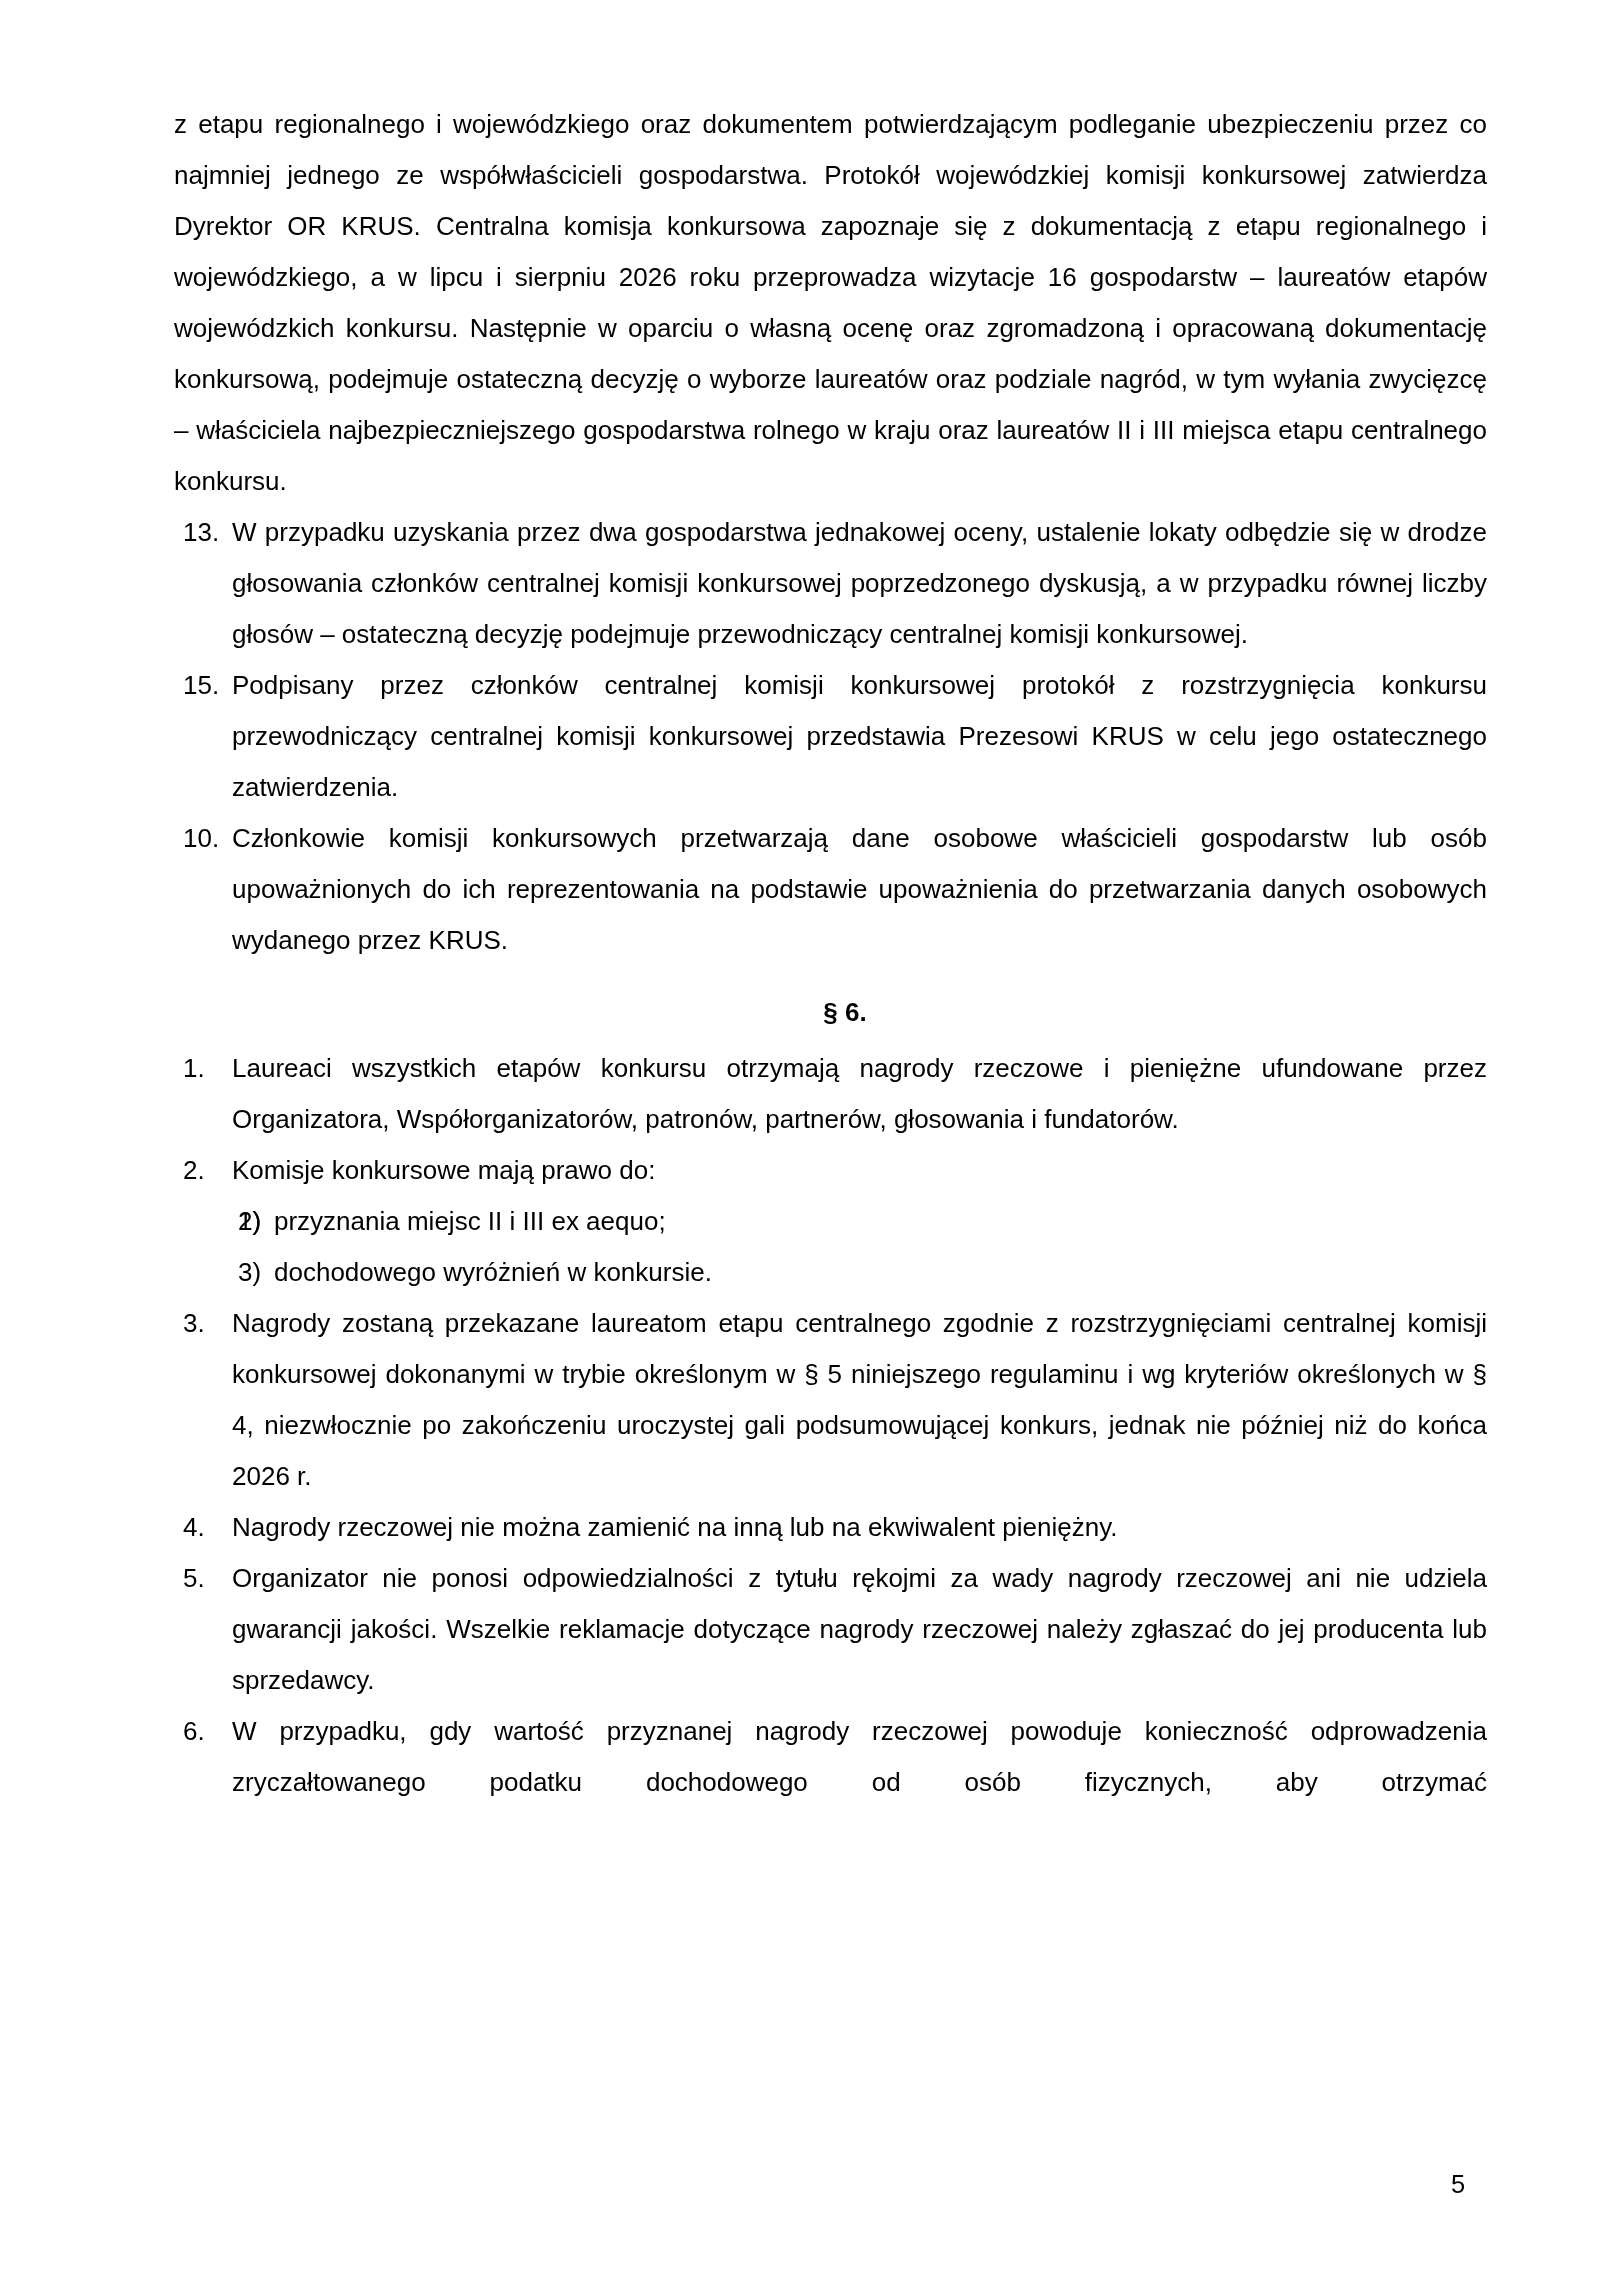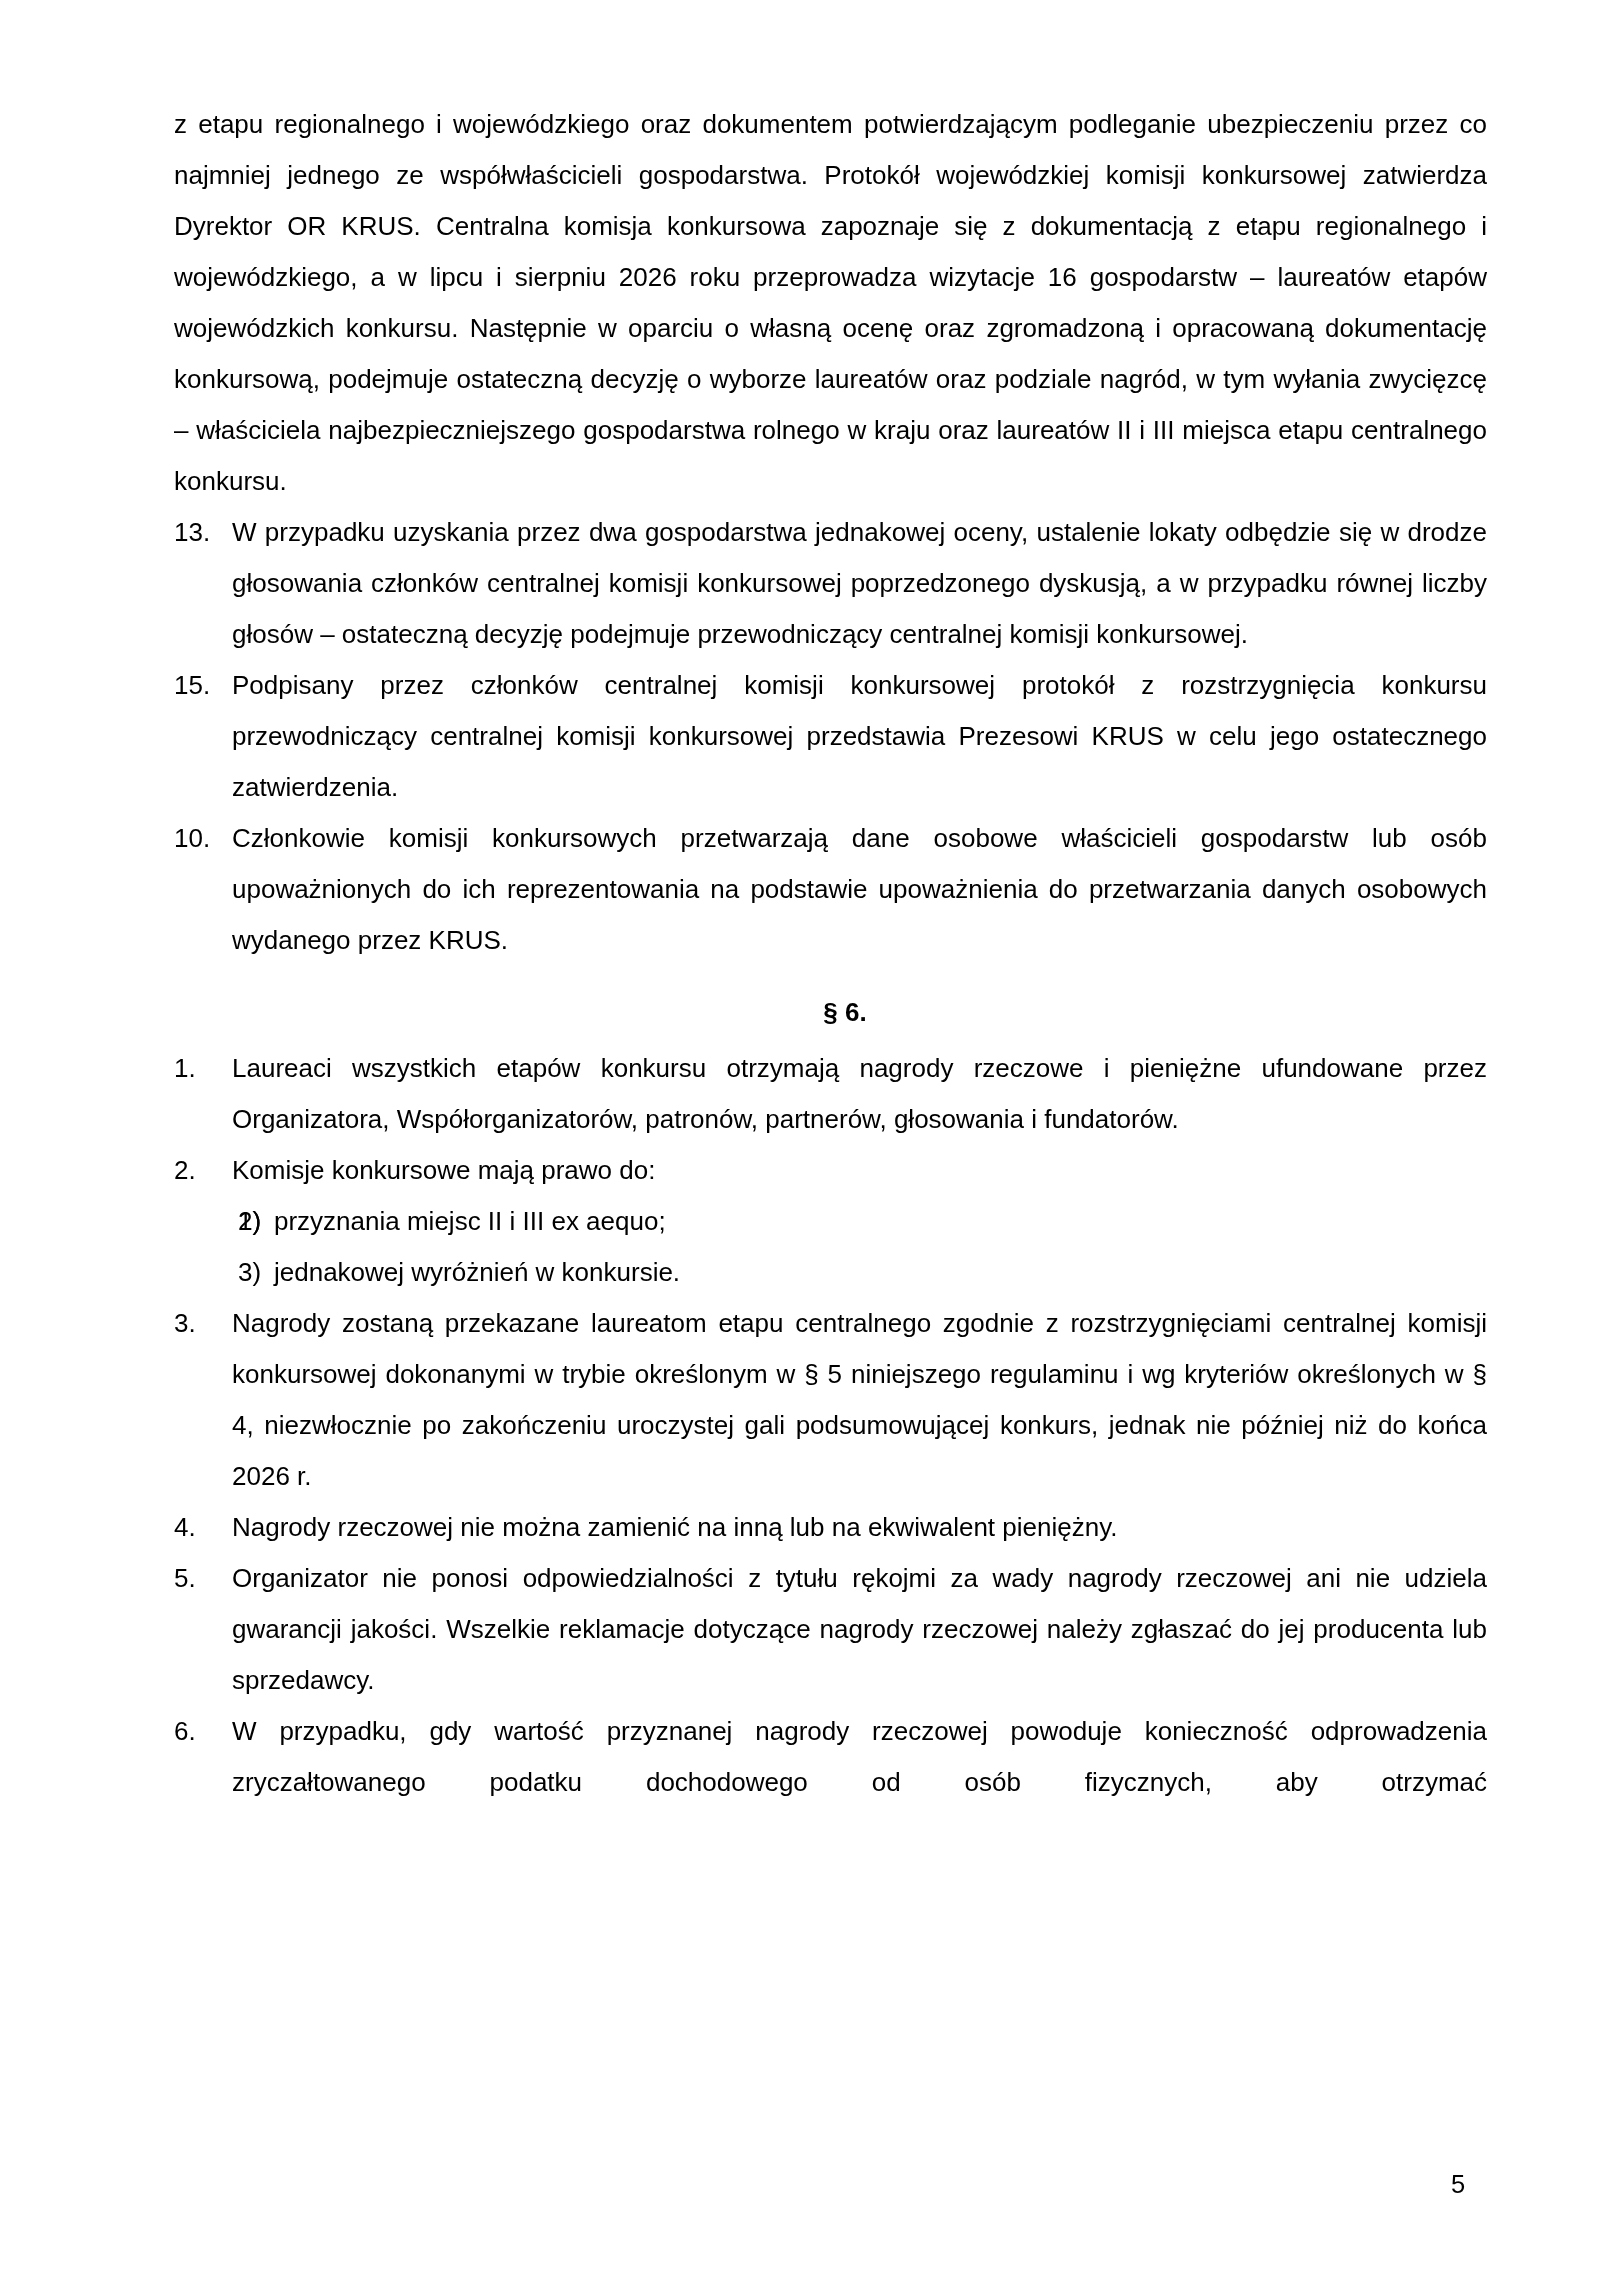--- a/index.html
+++ b/index.html
@@ -37,21 +37,21 @@
     .cont-para {
       margin-left: 58px;
     }
     .item {
       position: relative;
       padding-left: 58px;
       text-align: justify;
     }
     .item .num {
       position: absolute;
-      left: 0;
+      left: 9px;
       top: 0;
     }
     .item .text {
       display: block;
     }
     .sublist {
       margin-left: 64px;
     }
     .subitem {
       position: relative;
@@ -117,21 +117,21 @@
       <div class="sublist">
         <div class="subitem">
           <span class="num">1)</span>
         </div>
         <div class="subitem">
           <span class="num">2)</span>
           <span>przyznania miejsc II i III ex aequo;</span>
         </div>
         <div class="subitem">
           <span class="num">3)</span>
-          <span>jednakowej wyróżnień w konkursie.</span>
+          <span>dochodowego wyróżnień w konkursie.</span>
         </div>
       </div>
       <div class="item">
         <span class="num">3.</span>
         <span class="text">Nagrody zostaną przekazane laureatom etapu centralnego zgodnie z rozstrzygnięciami centralnej komisji konkursowej dokonanymi w trybie określonym w § 5 niniejszego regulaminu i wg kryteriów określonych w § 4, niezwłocznie po zakończeniu uroczystej gali podsumowującej konkurs, jednak nie później niż do końca 2026 r.</span>
       </div>
       <div class="item">
         <span class="num">4.</span>
         <span class="text">Nagrody rzeczowej nie można zamienić na inną lub na ekwiwalent pieniężny.</span>
       </div>

